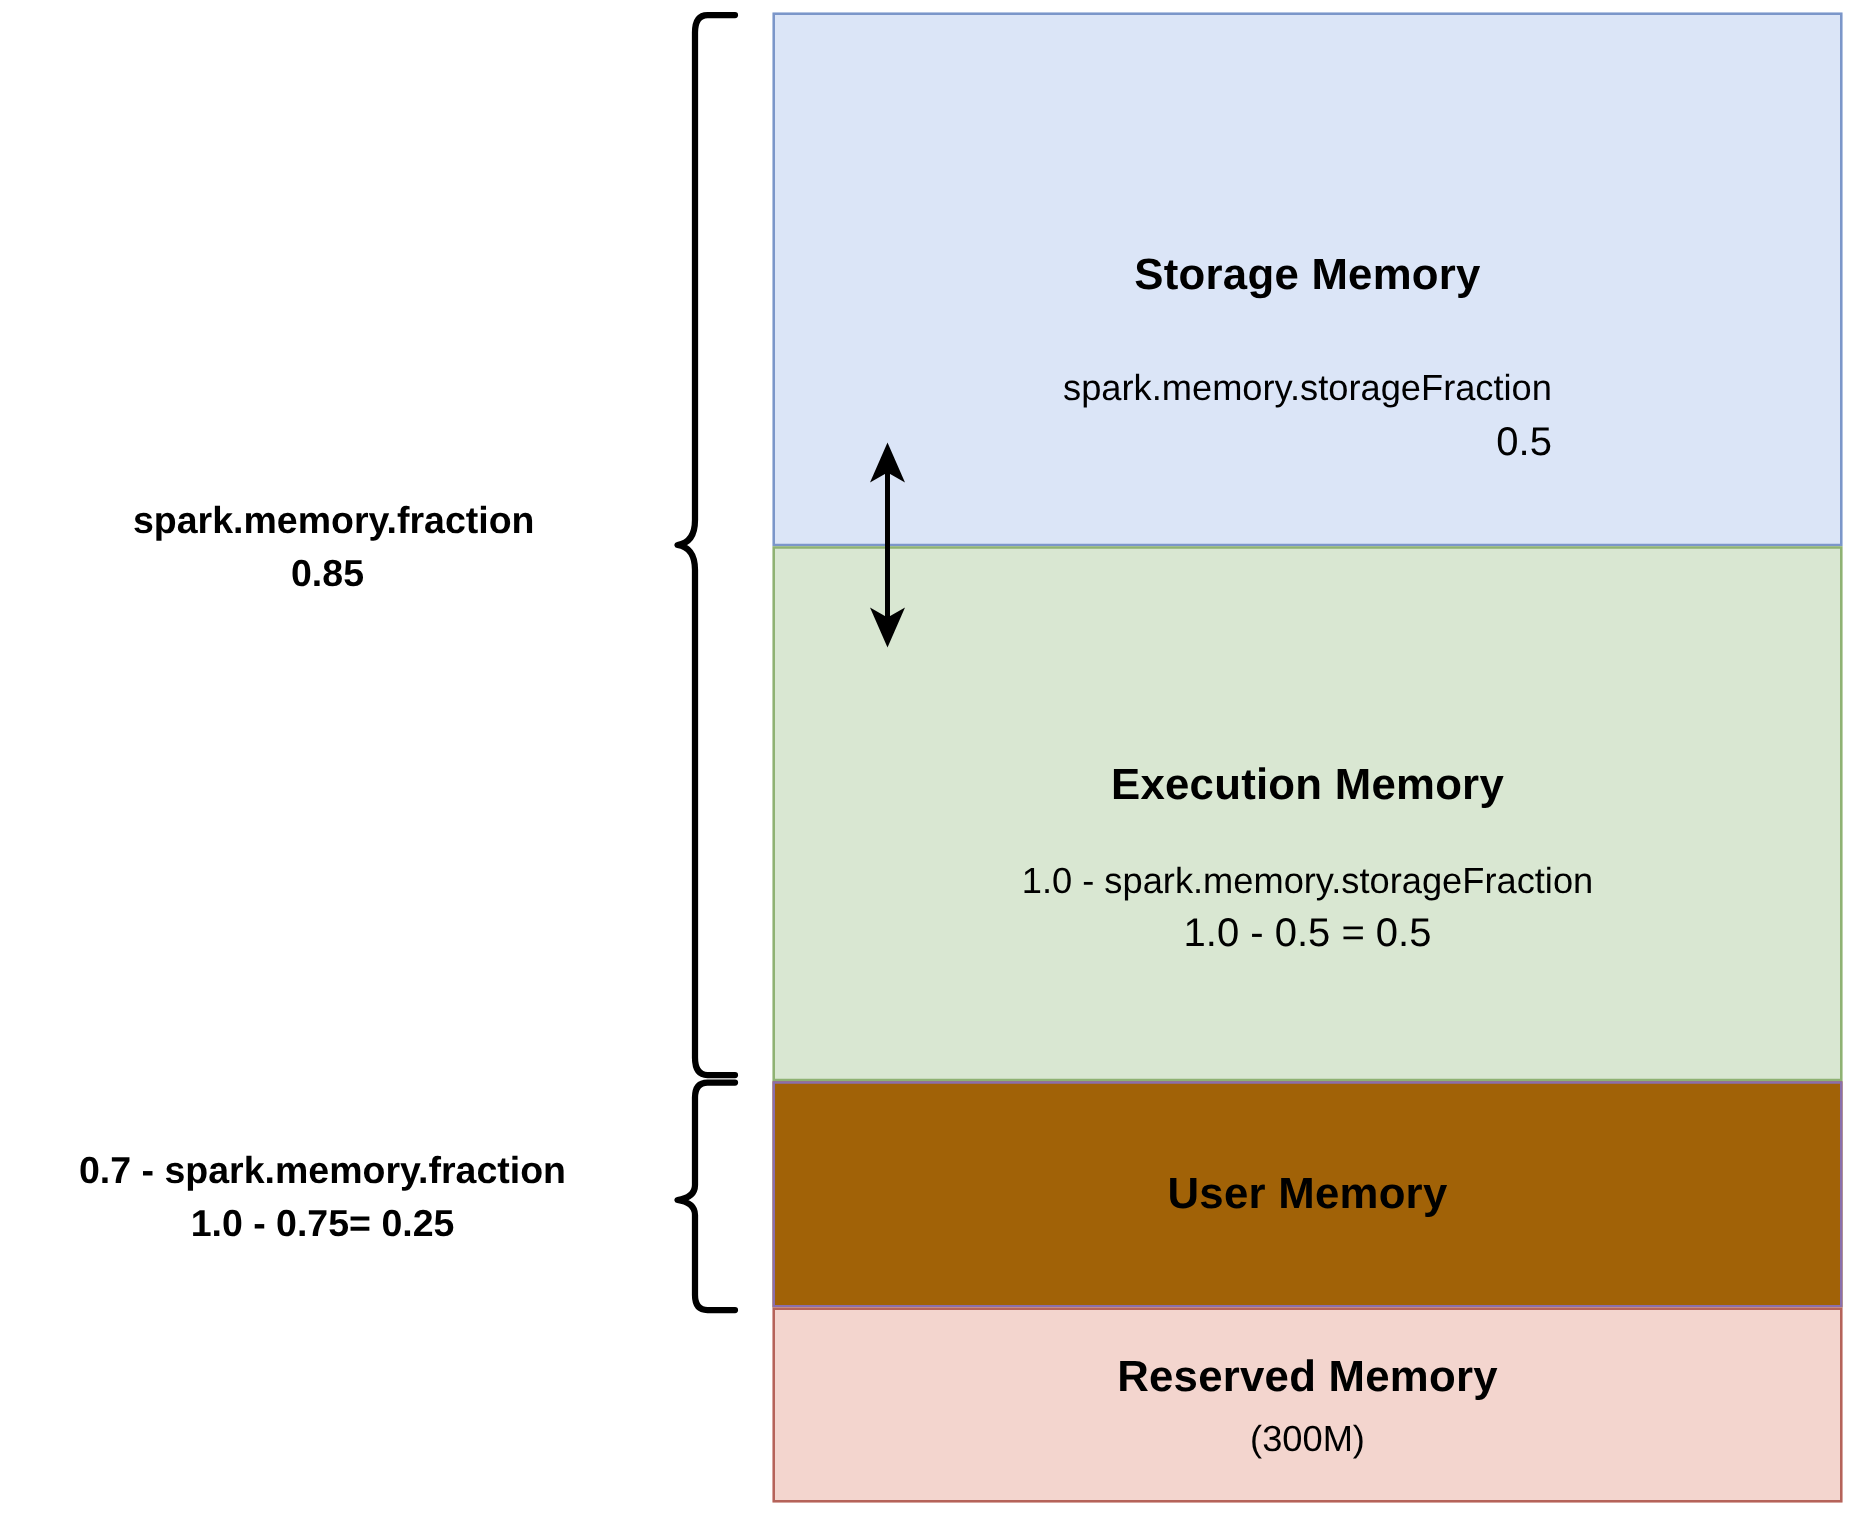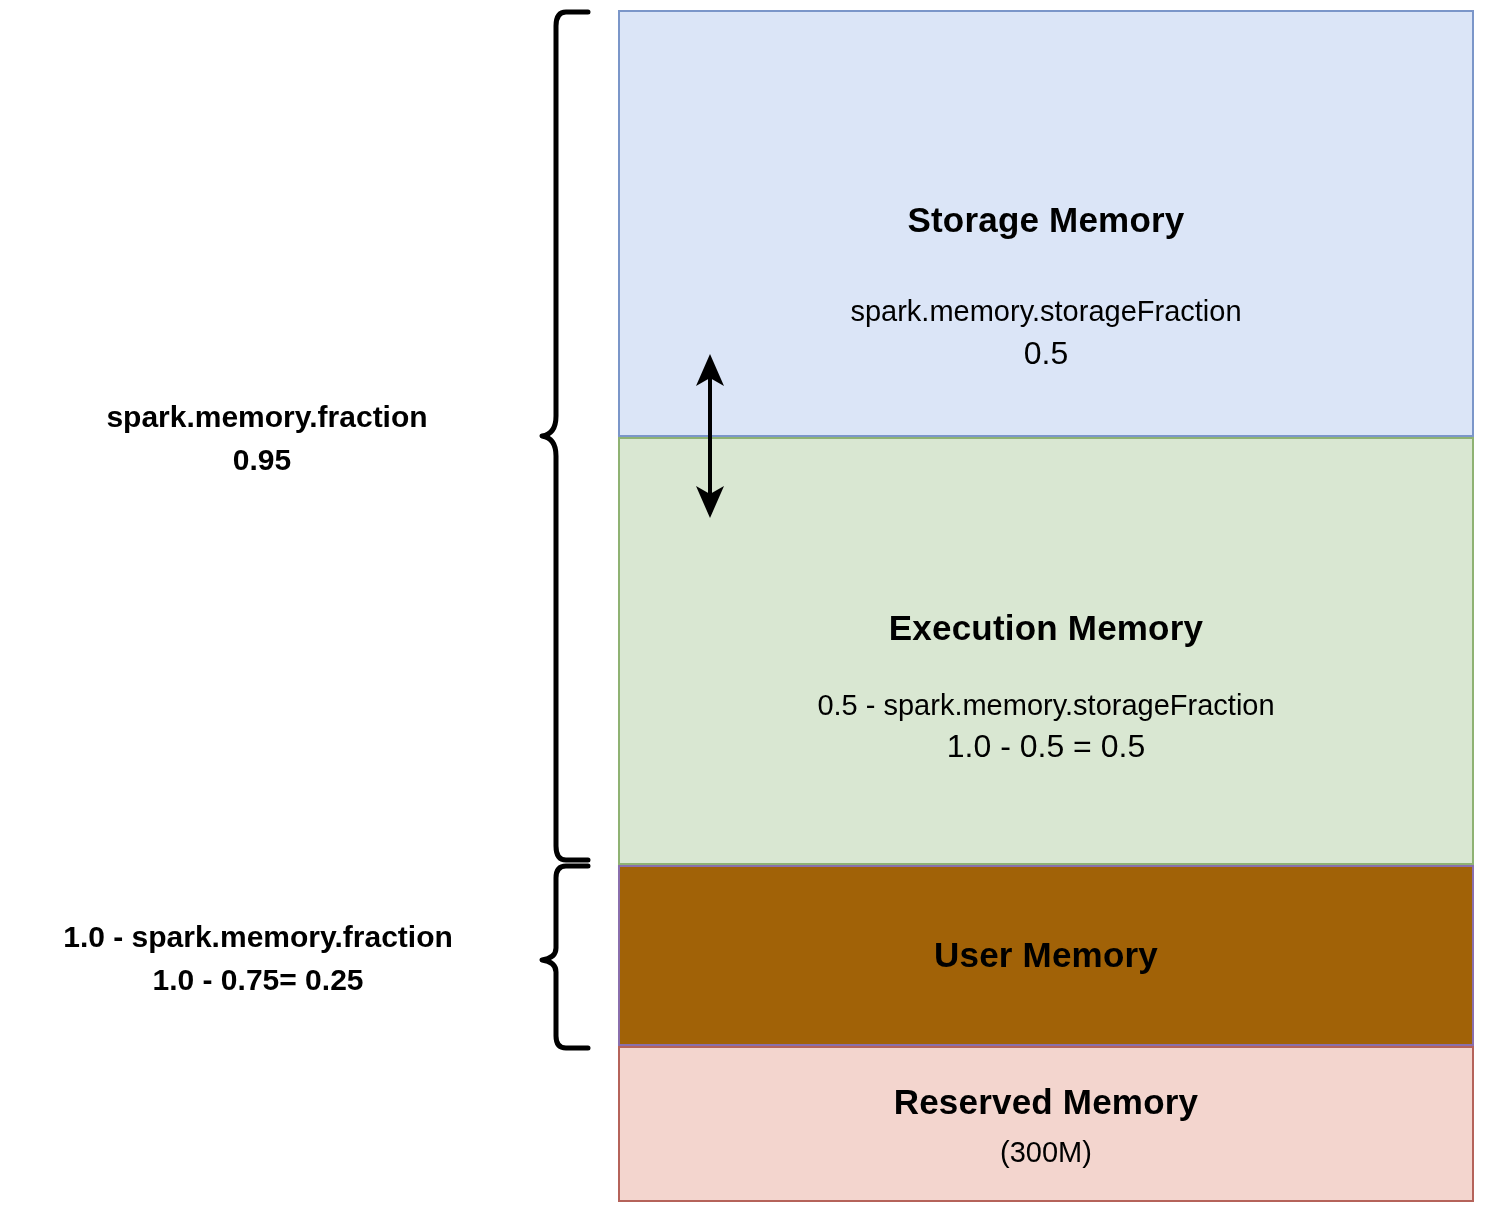--- a/index.html
+++ b/index.html
@@ -52,21 +52,21 @@
 
   #block-storage {
     left: 618px;
     top: 10px;
     width: 856px;
     height: 427px;
     background: #dbe5f7;
     border-color: #7b96c9;
   }
   #block-storage .mem-title { margin-top: 128px; }
-  #block-storage .stack { margin-top: 52px; }
+  #block-storage .stack { margin-top: 52px; text-align: right; }
 
   #block-execution {
     left: 618px;
     top: 437px;
     width: 856px;
     height: 428px;
     background: #d9e7d2;
     border-color: #8fb273;
   }
   #block-execution .mem-title { margin-top: 74px; }
@@ -140,21 +140,21 @@
     <div class="mem-title">Storage Memory</div>
     <div class="stack">
       <div class="mem-sub">spark.memory.storageFraction</div>
       <div class="mem-sub-2">0.5</div>
     </div>
   </div>
 
   <div class="mem-block" id="block-execution">
     <div class="mem-title">Execution Memory</div>
     <div class="stack">
-      <div class="mem-sub">0.5 - spark.memory.storageFraction</div>
+      <div class="mem-sub">1.0 - spark.memory.storageFraction</div>
       <div class="mem-sub-2">1.0 - 0.5 = 0.5</div>
     </div>
   </div>
 
   <div class="mem-block" id="block-user">
     <div class="mem-title">User Memory</div>
   </div>
 
   <div class="mem-block" id="block-reserved">
     <div class="mem-title">Reserved Memory</div>
@@ -186,21 +186,21 @@
              L 36 90
              Q 36 100 22 102
              Q 36 104 36 114
              L 36 178
              Q 36 190 46 190
              L 68 190" fill="none" stroke="#000000" stroke-width="5" stroke-linecap="round" stroke-linejoin="round"></path>
   </svg>
 
   <div class="side-label" id="label-memory-fraction">
     <div class="lbl-line-1">spark.memory.fraction</div>
-    <div class="lbl-line-2">0.95</div>
+    <div class="lbl-line-2">0.85</div>
   </div>
 
   <div class="side-label" id="label-remainder">
-    <div class="lbl-line-1">1.0 - spark.memory.fraction</div>
+    <div class="lbl-line-1">0.7 - spark.memory.fraction</div>
     <div class="lbl-line-2">1.0 - 0.75= 0.25</div>
   </div>
 
 </div>
 
 </body></html>

